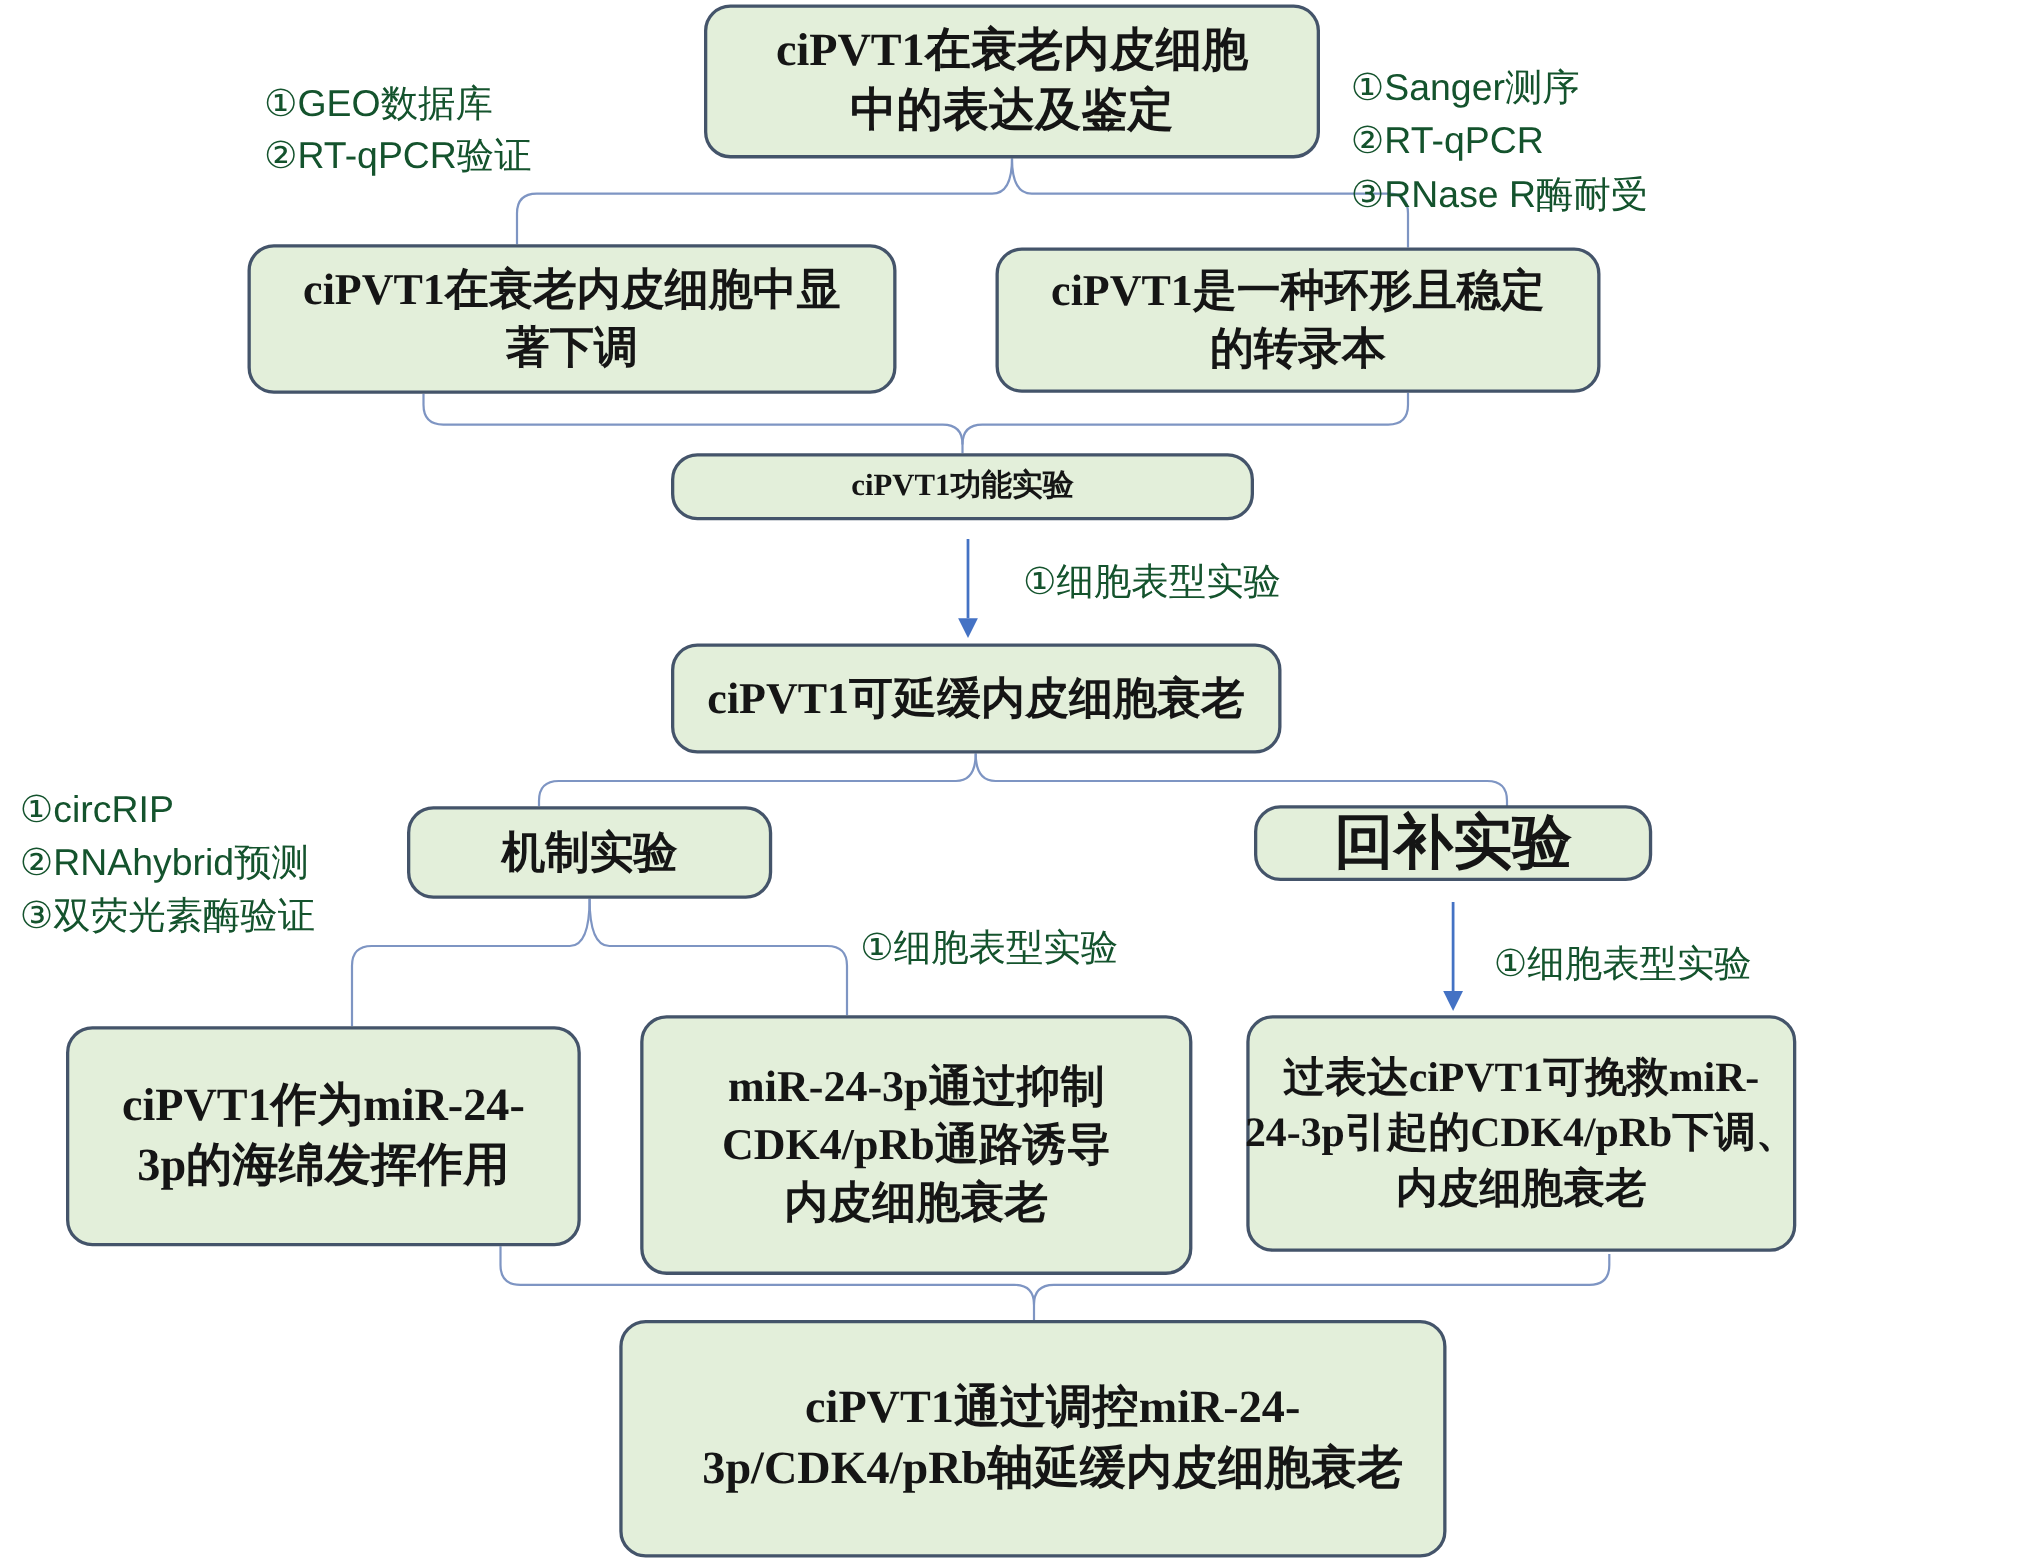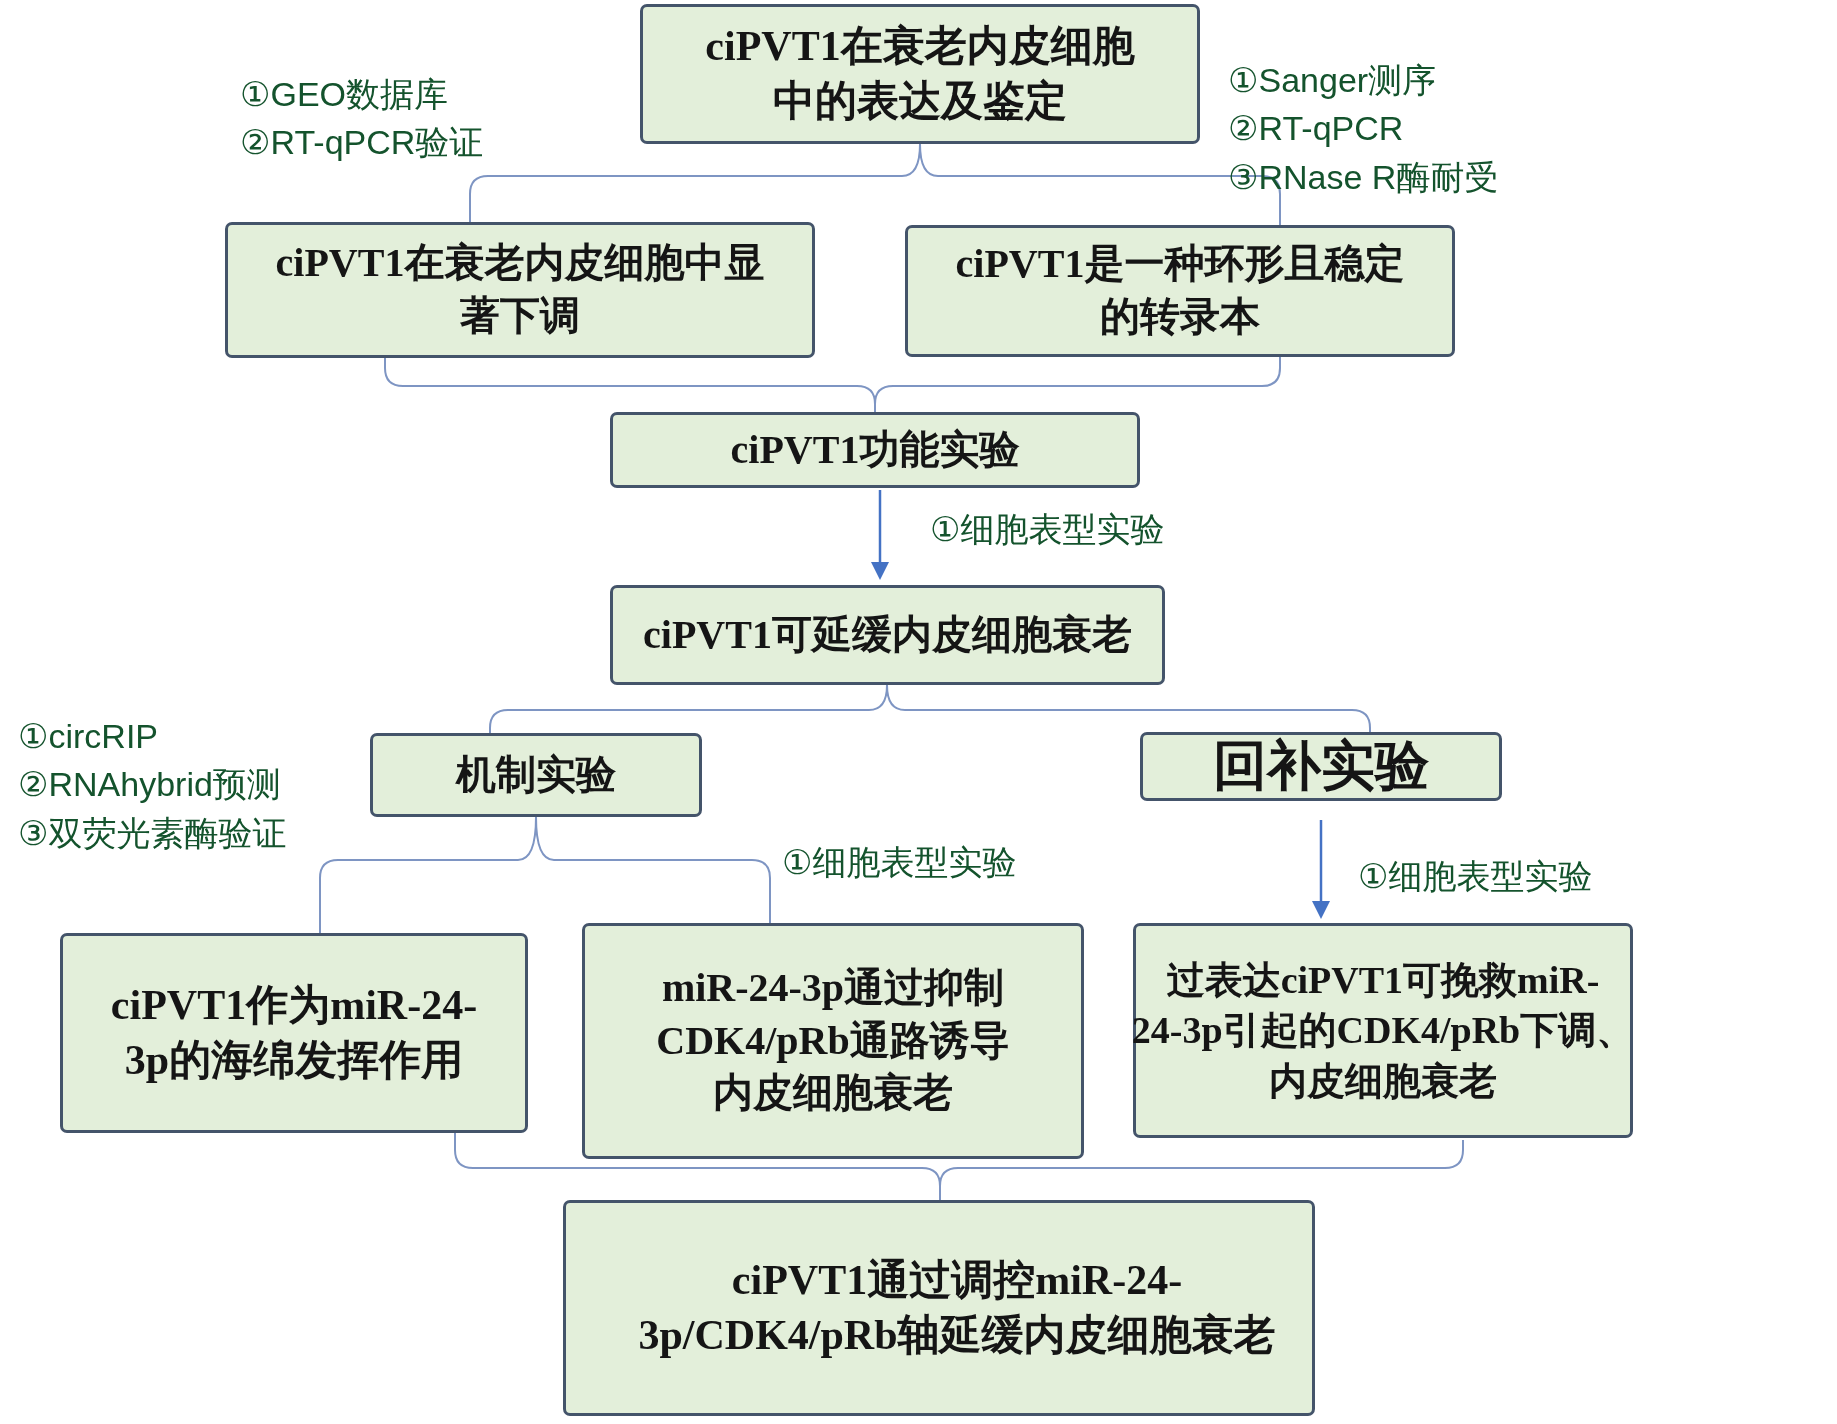--- a/index.html
+++ b/index.html
@@ -3,35 +3,35 @@
 <meta charset="utf-8">
 <style>
   html,body{margin:0;padding:0;background:#ffffff;}
   #canvas{
     position:relative;width:1837px;height:1424px;background:#ffffff;
     font-family:"Liberation Serif","DejaVu Serif",serif;overflow:hidden;
   }
   svg.wires{position:absolute;left:0;top:0;width:1837px;height:1424px;z-index:1;}
   .box{
     position:absolute;z-index:2;box-sizing:border-box;
-    background:#e3efda;border:3px solid #44546a;border-radius:7px;
+    background:#e3efda;border:3px solid #44546a;border-radius:24px;
     display:flex;flex-direction:column;justify-content:center;align-items:center;
     font-weight:bold;color:#151515;text-align:center;line-height:1.32;
   }
   .box .ln{white-space:nowrap;}
   .ann{
     position:absolute;z-index:2;color:#14532d;
     font-family:"Liberation Sans","DejaVu Sans",sans-serif;
     font-size:34px;line-height:1.42;white-space:nowrap;text-align:left;
   }
   
   #n-top{left:640px;top:4px;width:560px;height:140px;font-size:42px;}
   #n-down{left:225px;top:222px;width:590px;height:136px;font-size:40px;}
   #n-circ{left:905px;top:225px;width:550px;height:132px;font-size:40px;}
-  #n-func{left:610px;top:412px;width:530px;height:76px;font-size:40px;}
+  #n-func{left:610px;top:412px;width:530px;height:61px;font-size:28px;}
   #n-delay{left:610px;top:585px;width:555px;height:100px;font-size:40px;}
   #n-mech{left:370px;top:733px;width:332px;height:84px;font-size:40px;}
   #n-resc{left:1140px;top:732px;width:362px;height:69px;font-size:54px;}
   #n-sponge{left:60px;top:933px;width:468px;height:200px;font-size:42px;}
   #n-mir{left:582px;top:923px;width:502px;height:236px;font-size:40px;}
   #n-over{left:1133px;top:923px;width:500px;height:215px;font-size:38px;}
   #n-concl{left:563px;top:1200px;width:752px;height:216px;font-size:42px;padding-left:36px;}
   
   #a-geo{left:240px;top:70px;}
   #a-sanger{left:1228px;top:56px;}

